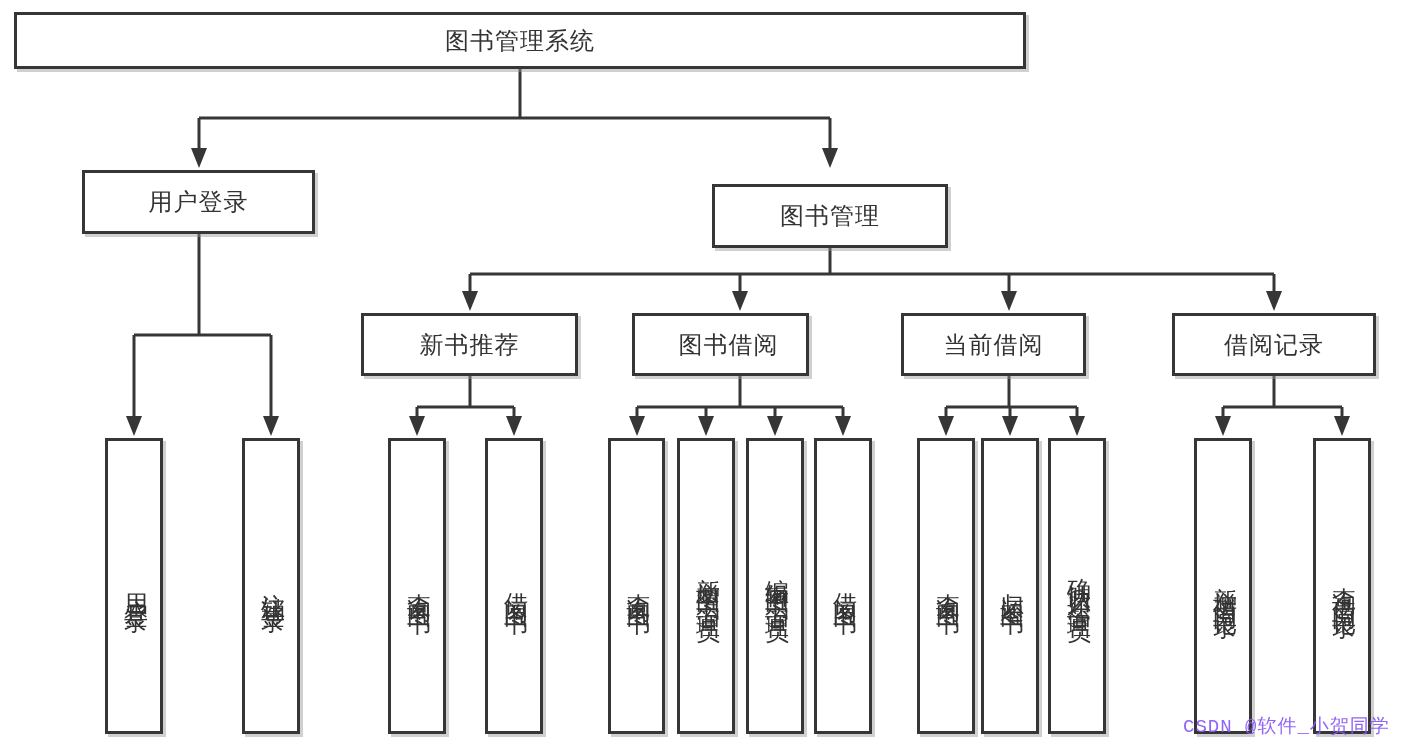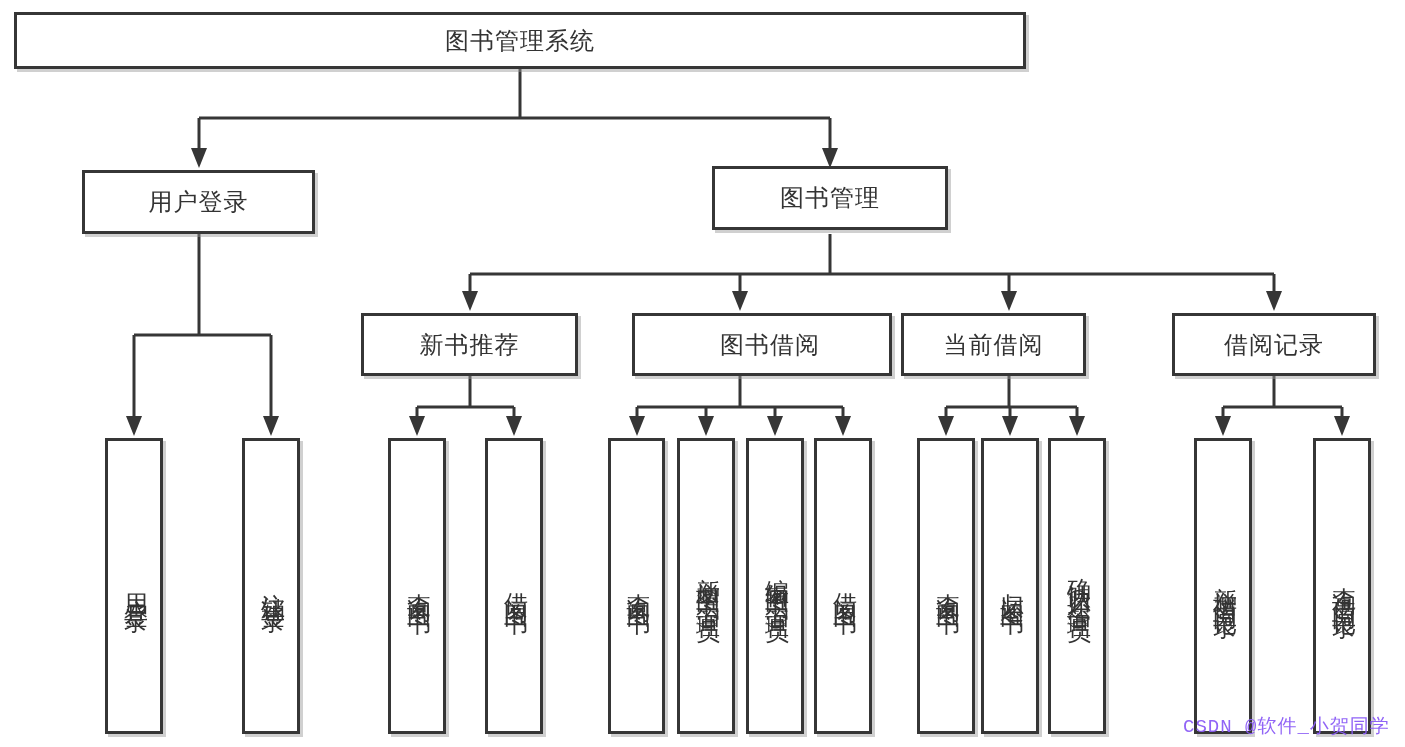--- a/index.html
+++ b/index.html
@@ -121,28 +121,28 @@
     </g>
   </svg>
 
   <div class="node hbox" style="left:14px; top:12px; width:1012px; height:57px;">
     <span>图书管理系统</span>
   </div>
 
   <div class="node hbox" style="left:82px; top:170px; width:233px; height:64px;">
     <span>用户登录</span>
   </div>
-  <div class="node hbox" style="left:712px; top:166px; width:236px; height:64px;">
+  <div class="node hbox" style="left:712px; top:184px; width:236px; height:64px;">
     <span>图书管理</span>
   </div>
 
   <div class="node hbox" style="left:361px; top:313px; width:217px; height:63px;">
     <span>新书推荐</span>
   </div>
-  <div class="node hbox" style="left:632px; top:313px; width:260px; height:63px;padding-left:16px;">
+  <div class="node hbox" style="left:632px; top:313px; width:177px; height:63px;padding-left:16px;">
     <span>图书借阅</span>
   </div>
   <div class="node hbox" style="left:901px; top:313px; width:185px; height:63px;">
     <span>当前借阅</span>
   </div>
   <div class="node hbox" style="left:1172px; top:313px; width:204px; height:63px;">
     <span>借阅记录</span>
   </div>
 
   <div class="node vbox" style="left:105px; top:438px; width:58px; height:296px;">

